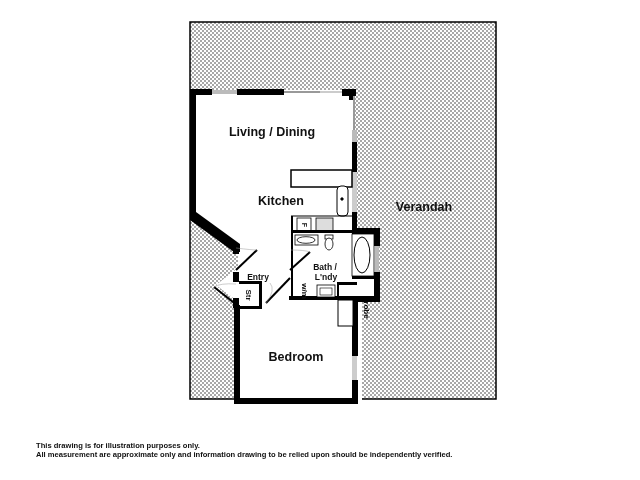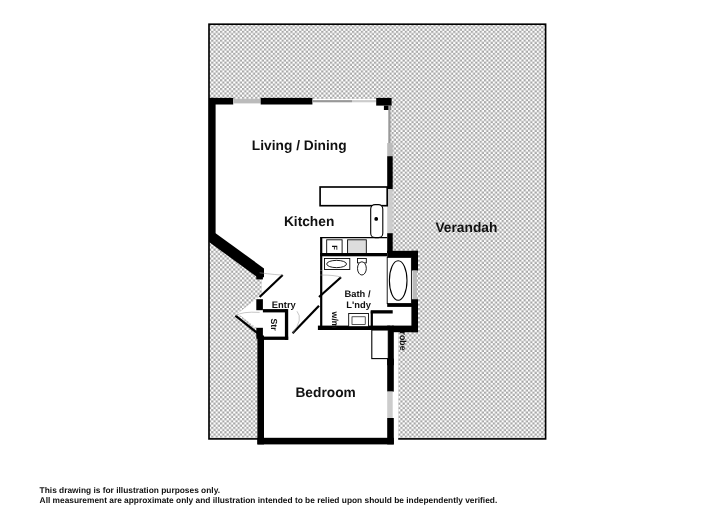--- a/index.html
+++ b/index.html
@@ -130,13 +130,13 @@
     <text class="room-label" x="325" y="270" font-size="8.5" text-anchor="middle">Bath /</text>
     <text class="room-label" x="326" y="280" font-size="8.5" text-anchor="middle">L'ndy</text>
     <text class="room-label" x="0" y="0" font-size="8" text-anchor="middle" transform="translate(302,291) rotate(90)">w/m</text>
     <text class="room-label" x="0" y="0" font-size="8" text-anchor="middle" transform="translate(364,310) rotate(90)">robe</text>
     <text class="room-label" x="296" y="361" font-size="12.5" text-anchor="middle">Bedroom</text>
     <text class="room-label" x="0" y="0" font-size="7" text-anchor="middle" transform="translate(302,225) rotate(90)">F</text>
   </g>
 </svg>
 
 <div id="disc1" class="disclaimer">This drawing is for illustration purposes only.</div>
-<div id="disc2" class="disclaimer">All measurement are approximate only and illustration intended to be relied upon should be independently verified.</div>
+<div id="disc2" class="disclaimer">All measurement are approximate only and information drawing to be relied upon should be independently verified.</div>
 
 </body></html>

